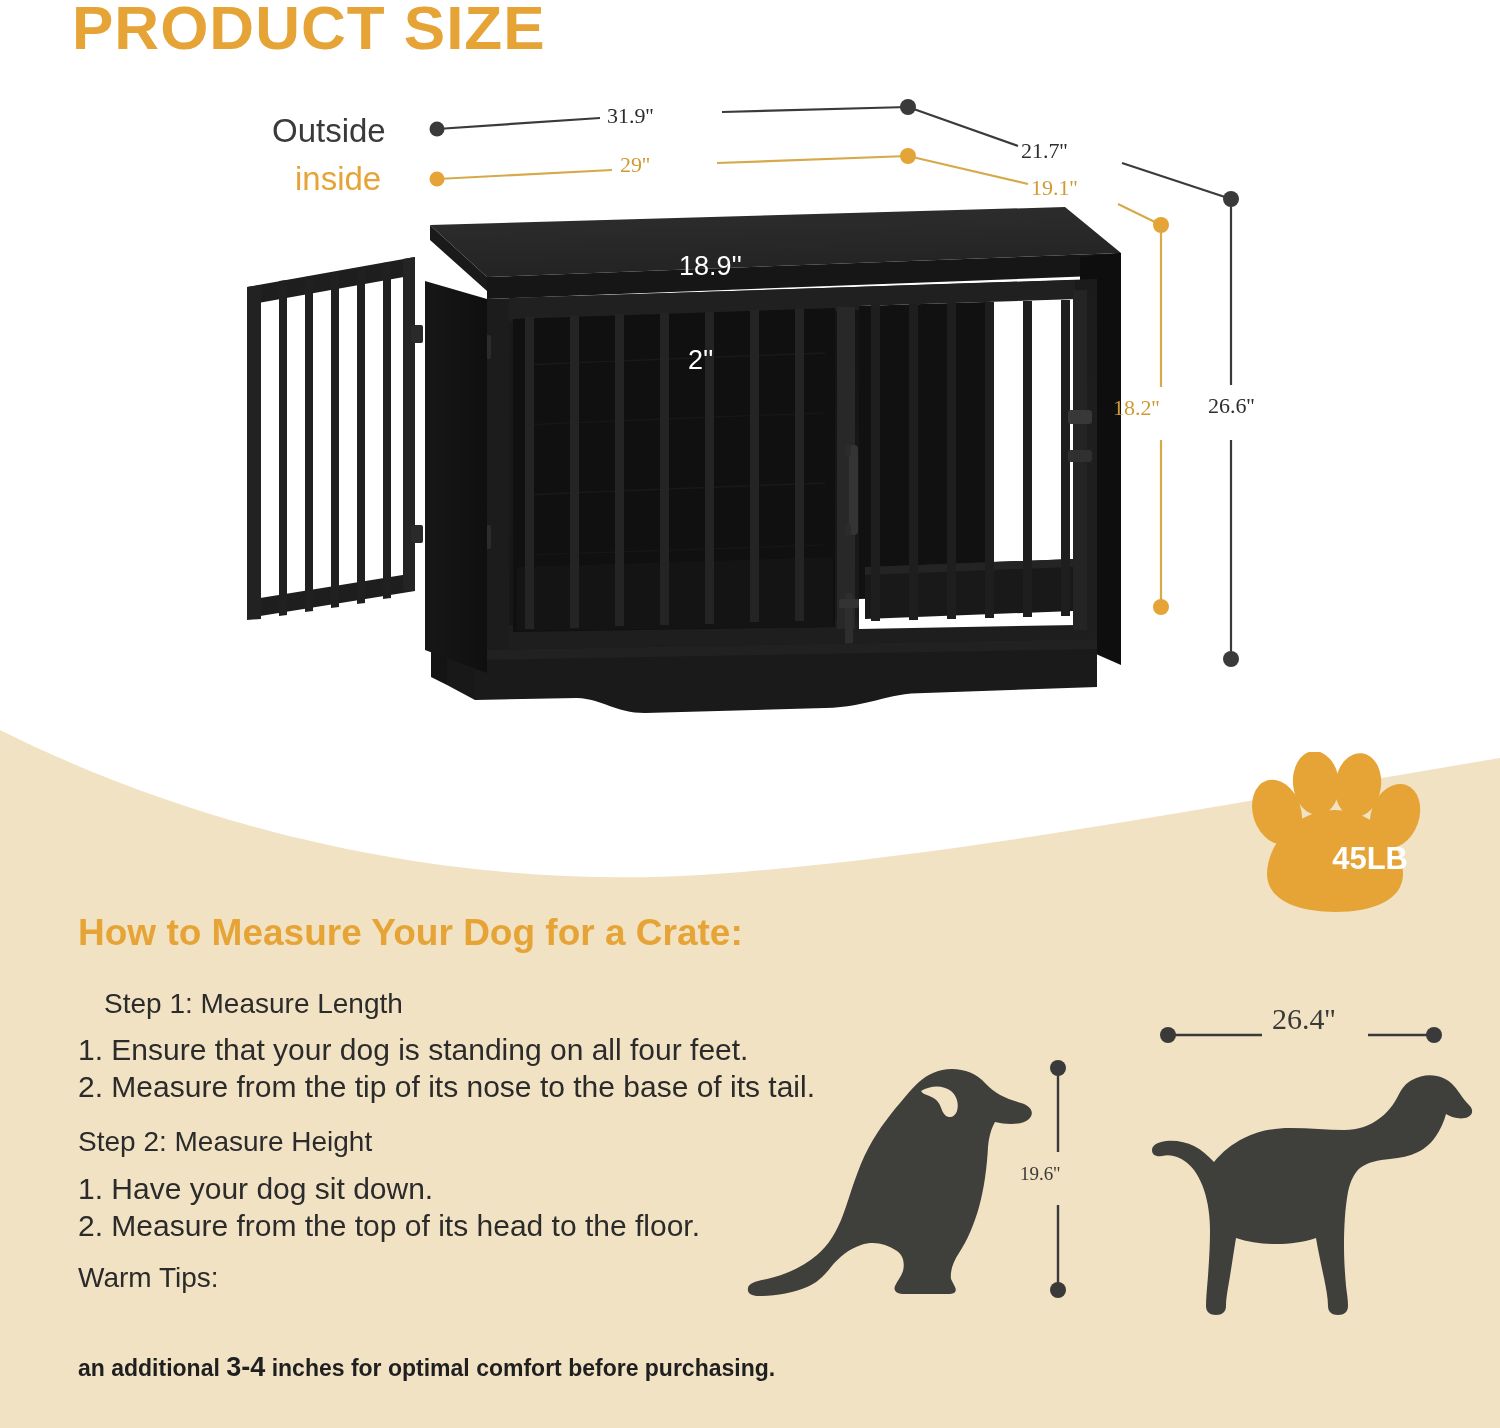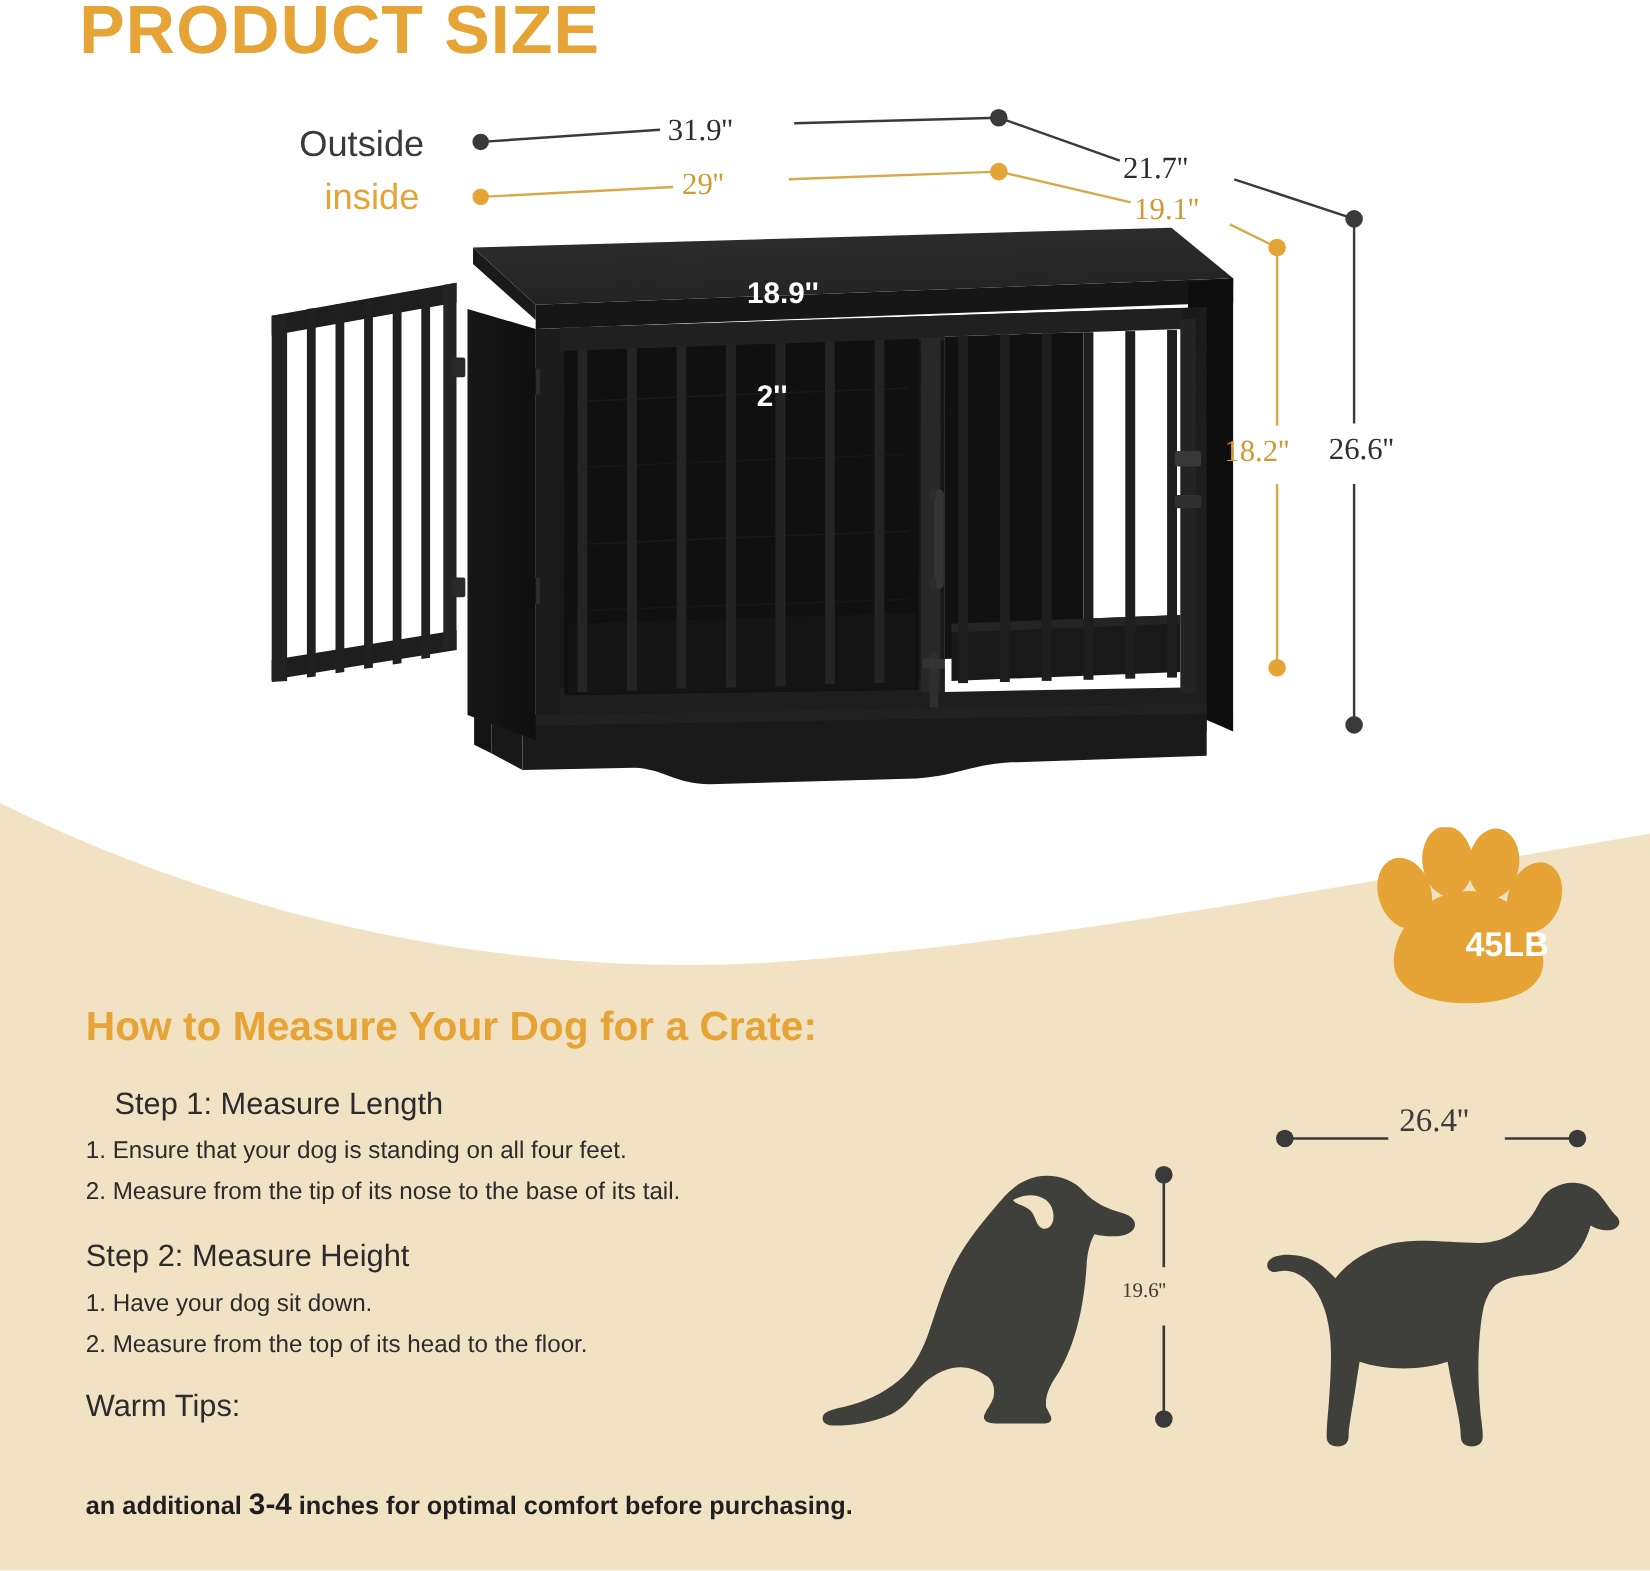--- a/index.html
+++ b/index.html
@@ -30,24 +30,24 @@
     font-size:37px;font-weight:bold;
     color:#E5A435;
     white-space:nowrap;
   }
 
   
   .callout-label{font-size:33px;font-weight:normal;white-space:nowrap;}
   #label-outside{left:272px;top:112px;color:#3A3A3A;}
   #label-inside{left:295px;top:160px;color:#E5A435;}
 
-  .dim{font-size:28px;white-space:nowrap;font-family:"Liberation Serif", serif;}
+  .dim{font-size:22px;white-space:nowrap;font-family:"Liberation Serif", serif;}
   .dim-dark{color:#2E2E2E;}
   .dim-gold{color:#D09A33;}
-  .dim-white{color:#ffffff;font-family:"Liberation Sans", sans-serif;font-weight:bold;}
+  .dim-white{color:#ffffff;font-family:"Liberation Sans", sans-serif;font-weight:normal;}
 
   #dim-319{left:607px;top:103px;}
   #dim-29{left:620px;top:152px;}
   #dim-217{left:1021px;top:138px;}
   #dim-191{left:1031px;top:175px;}
   #dim-226{left:1113px;top:395px;}
   #dim-266{left:1208px;top:393px;}
   #dim-189{left:679px;top:251px;font-size:27px;}
   #dim-2{left:688px;top:345px;font-size:27px;}
   #dim-196{left:1020px;top:1163px;font-size:19px;color:#3A3A3A;}
@@ -59,21 +59,21 @@
     width:150px;text-align:right;
     font-size:31px;font-weight:bold;color:#FFFFFF;
     letter-spacing:0px;
   }
 
   
   .step-head{
     font-size:28px;color:#2B2B2B;white-space:nowrap;
   }
   .step-line{
-    font-size:22px;color:#2B2B2B;white-space:nowrap;
+    font-size:30px;color:#2B2B2B;white-space:nowrap;
   }
   .tip-line{
     font-size:23px;color:#1F1F1F;font-weight:bold;white-space:nowrap;
   }
   #step1-head{left:78px;top:988px;margin-left:26px;}
   #step1-l1{left:78px;top:1033px;}
   #step1-l2{left:78px;top:1070px;}
   #step2-head{left:78px;top:1126px;}
   #step2-l1{left:78px;top:1172px;}
   #step2-l2{left:78px;top:1209px;}

